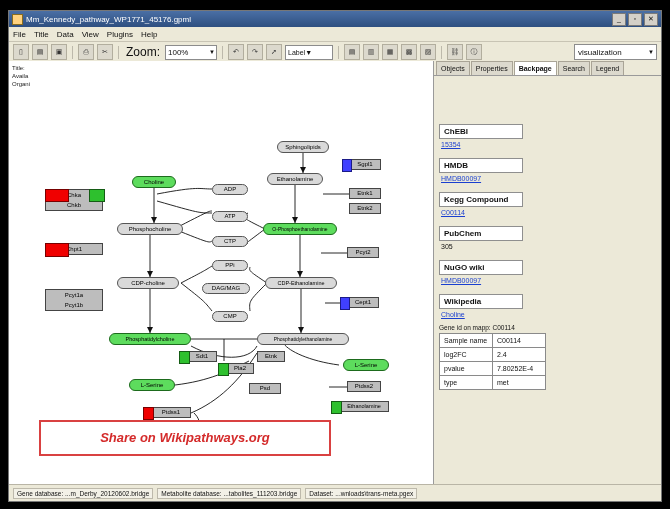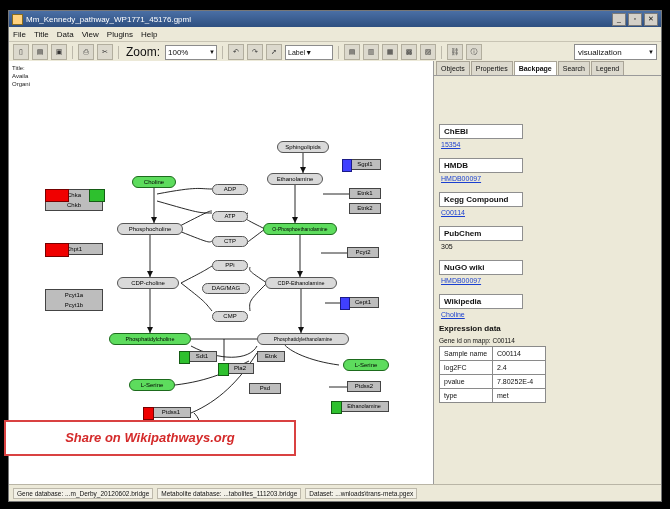--- a/index.html
+++ b/index.html
@@ -266,21 +266,20 @@
 
           <div class="secbox">PubChem</div>
           <span class="plain">305</span>
 
           <div class="secbox">NuGO wiki</div>
           <a class="link">HMDB00097</a>
 
           <div class="secbox">Wikipedia</div>
           <a class="link">Choline</a>
 
-          <div class="exprtitle">Expression data</div>
           <div class="geneid">Gene id on mapp: C00114</div>
           <table class="exp">
             <tbody>
                 <tr>
               <td>Sample name</td>
               <td>C00114</td>
             </tr>
             <tr>
               <td>log2FC</td>
               <td>2.4</td>
@@ -299,14 +298,14 @@
       </div>
     </div>
 
     <div class="statusbar">
       <span class="cell">Gene database: ...m_Derby_20120602.bridge</span>
       <span class="cell">Metabolite database: ...tabolites_111203.bridge</span>
       <span class="cell">Dataset: ...wnloads\trans-meta.pgex</span>
     </div>
   </div>
 
-  <div class="callout big" style="left:4px;top:420px;width:292px;height:36px;display:flex;align-items:center;justify-content:center">Share on Wikipathways.org</div>
+  <div class="callout big" style="left:39px;top:420px;width:292px;height:36px;display:flex;align-items:center;justify-content:center">Share on Wikipathways.org</div>
 </div>
 
 </body></html>

